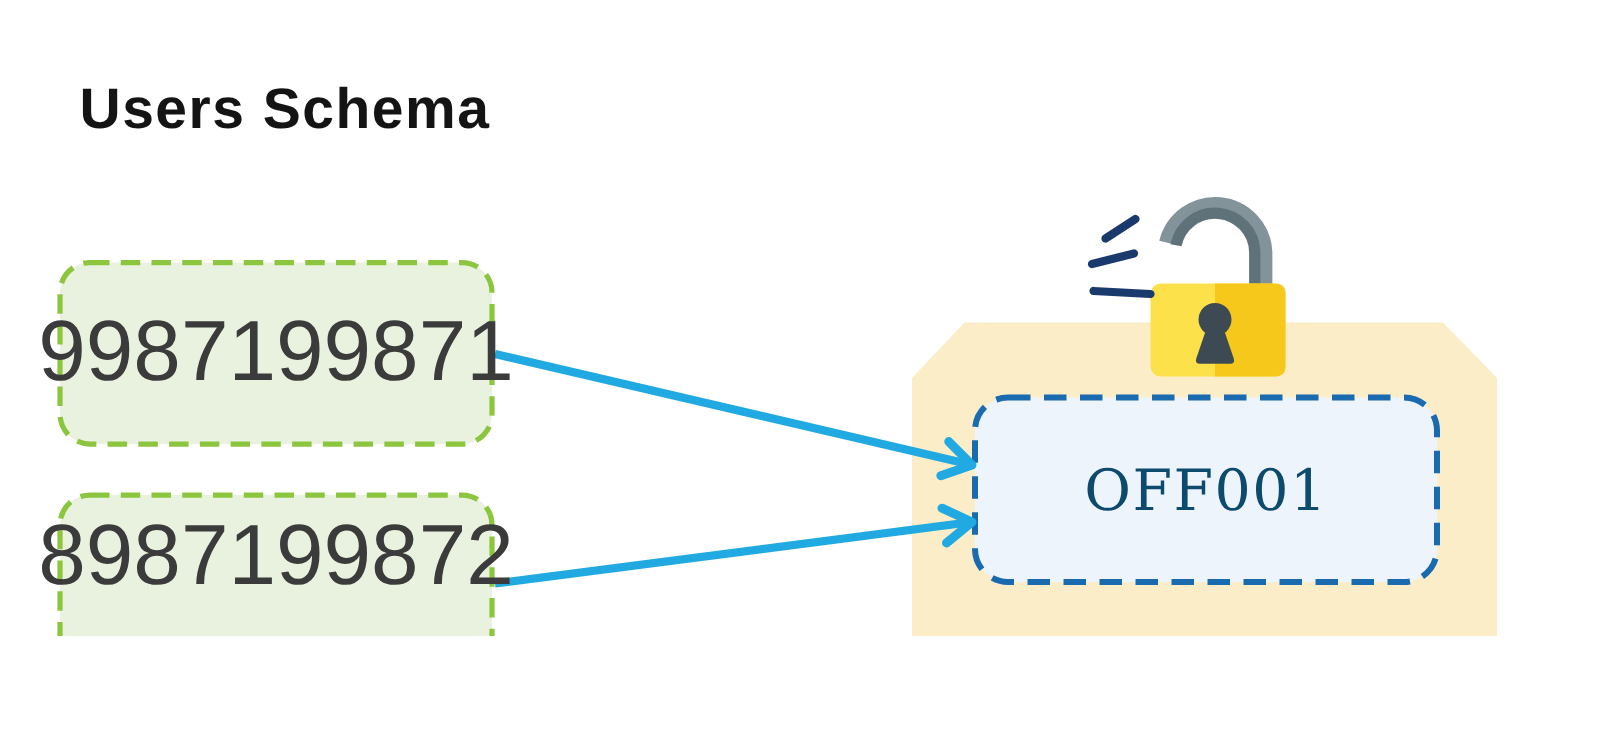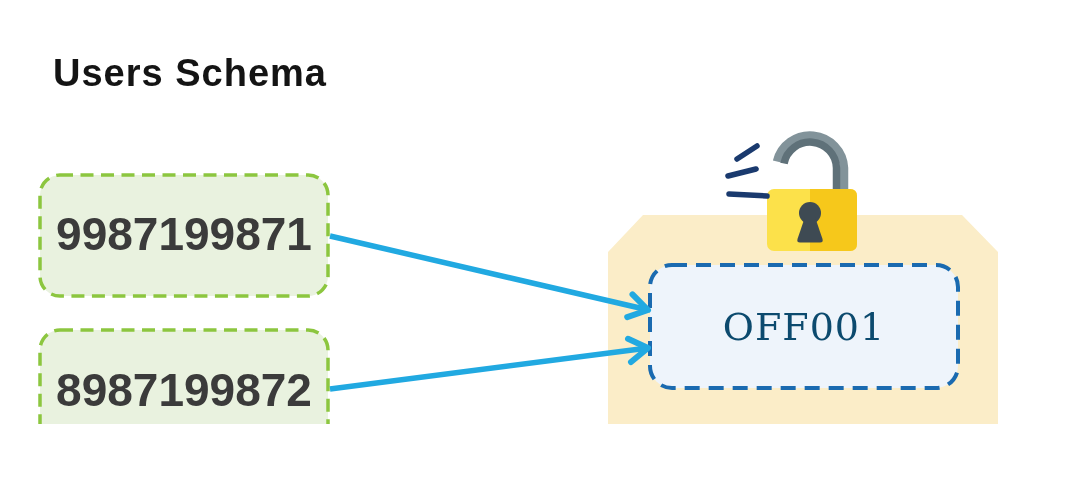--- a/index.html
+++ b/index.html
@@ -36,27 +36,27 @@
     text-align: center;
   }
   .schema-item-label {
     position: absolute;
     left: 38px;
     width: 292px;
     height: 124px;
     display: flex;
     align-items: center;
     justify-content: center;
-    font-size: 46px;
-    font-weight: 700;
+    font-size: 57px;
+    font-weight: 400;
     color: #3b3b3b;
     letter-spacing: 0px;
   }
   .schema-item-1 { top: 172px; }
-  .schema-item-2 { top: 328px; }
+  .schema-item-2 { top: 308px; }
   .bucket-object-label {
     position: absolute;
     left: 648px;
     top: 263px;
     width: 312px;
     height: 127px;
     display: flex;
     align-items: center;
     justify-content: center;
     font-family: "DejaVu Serif", serif;

